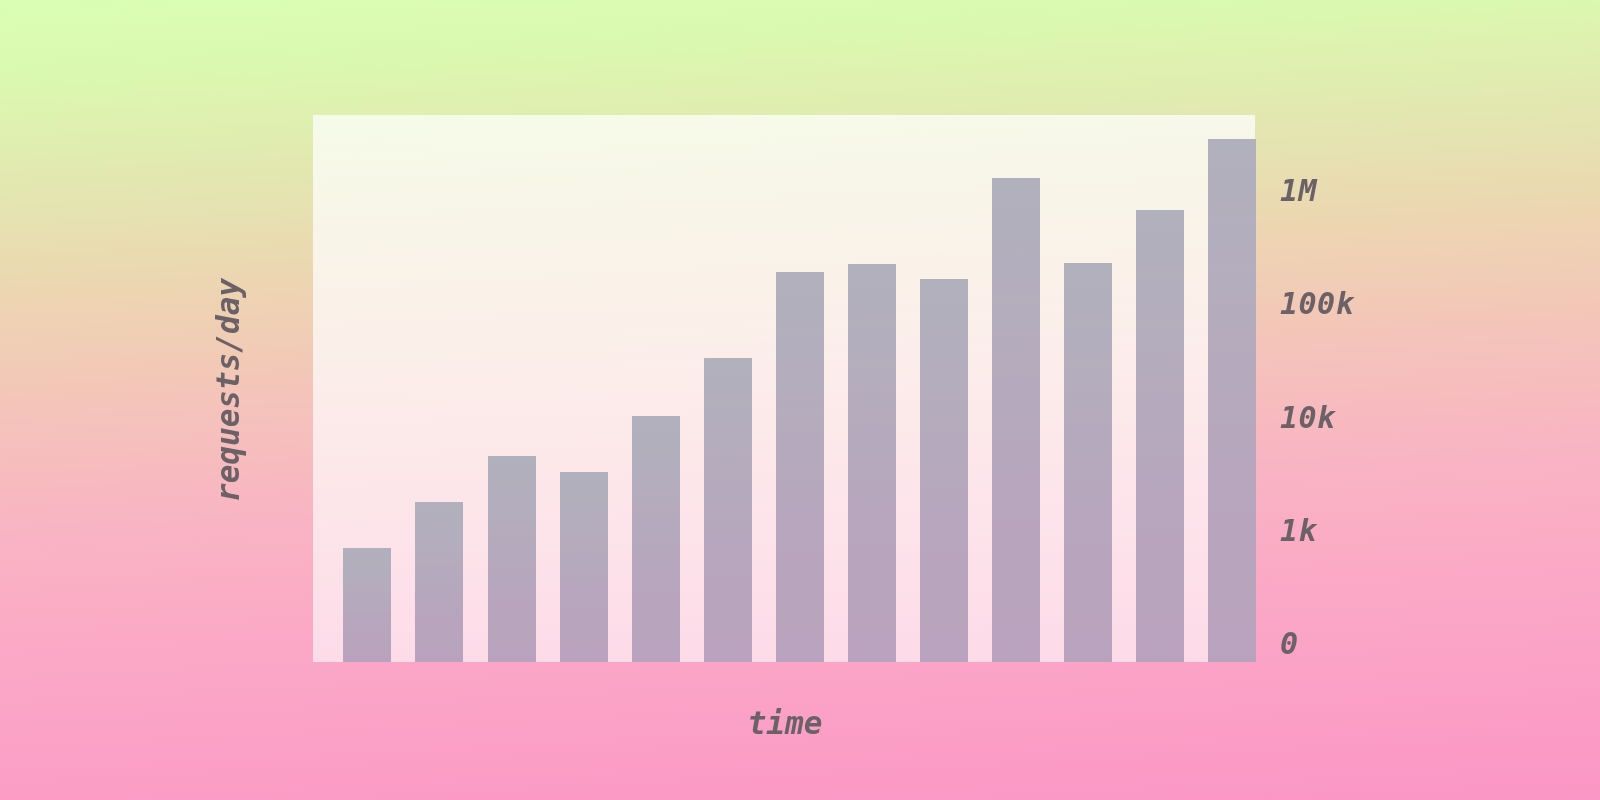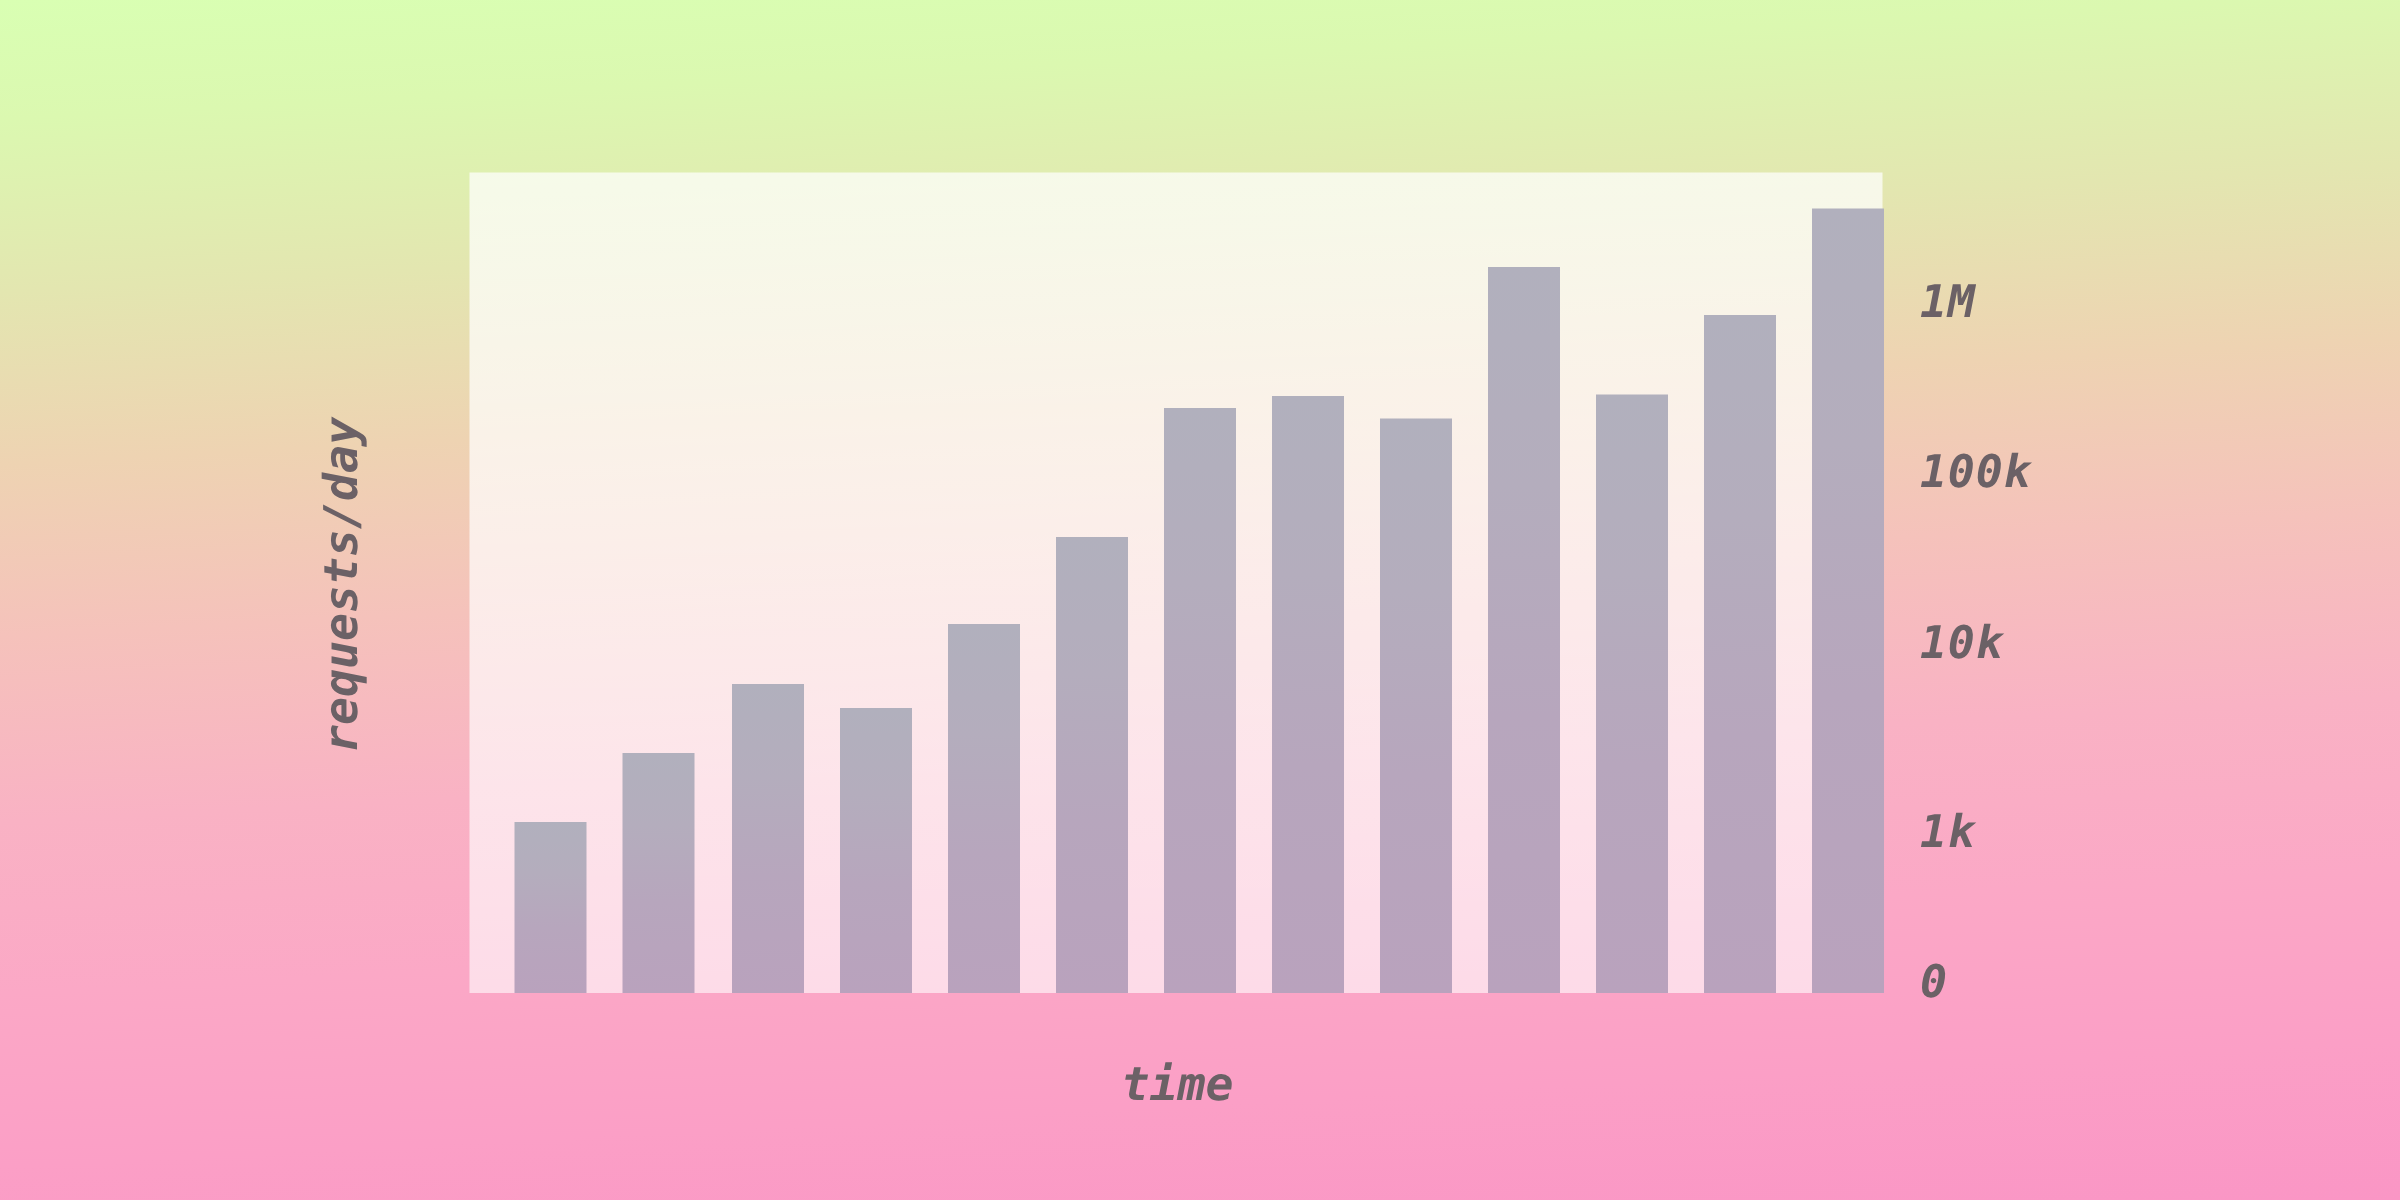--- a/index.html
+++ b/index.html
@@ -62,21 +62,20 @@
     position: absolute;
     left: 1280px;
     transform: translateY(-50%);
     color: #6b6166;
     font-family: "DejaVu Sans Mono", monospace;
     font-size: 30px;
     font-style: italic;
     font-weight: bold;
     letter-spacing: 0.5px;
     white-space: nowrap;
-    margin-top: 12px;
   }
 
   
   #ylabel {
     position: absolute;
     left: 228px;
     top: 390px;
     transform: translate(-50%, -50%) rotate(-90deg);
     transform-origin: center center;
     color: #6b6166;
@@ -120,20 +119,20 @@
         <div class="bar" style="left: 751px; width: 48px; height: 399px;"></div>
         <div class="bar" style="left: 823px; width: 48px; height: 452px;"></div>
         <div class="bar" style="left: 895px; width: 48px; height: 523px;"></div>
       </div>
   </div>
 
   <div id="ytick-layer">
       <div class="ytick" style="top: 190px;">1M</div>
       <div class="ytick" style="top: 303px; text-align: center;">100k</div>
       <div class="ytick" style="top: 417px;">10k</div>
-      <div class="ytick" style="top: 543px;">1k</div>
+      <div class="ytick" style="top: 530px;">1k</div>
       <div class="ytick" style="top: 643px;">0</div>
     </div>
 
   <div id="ylabel">requests/day</div>
   <div id="xlabel">time</div>
 
 </div>
 
 </body></html>

